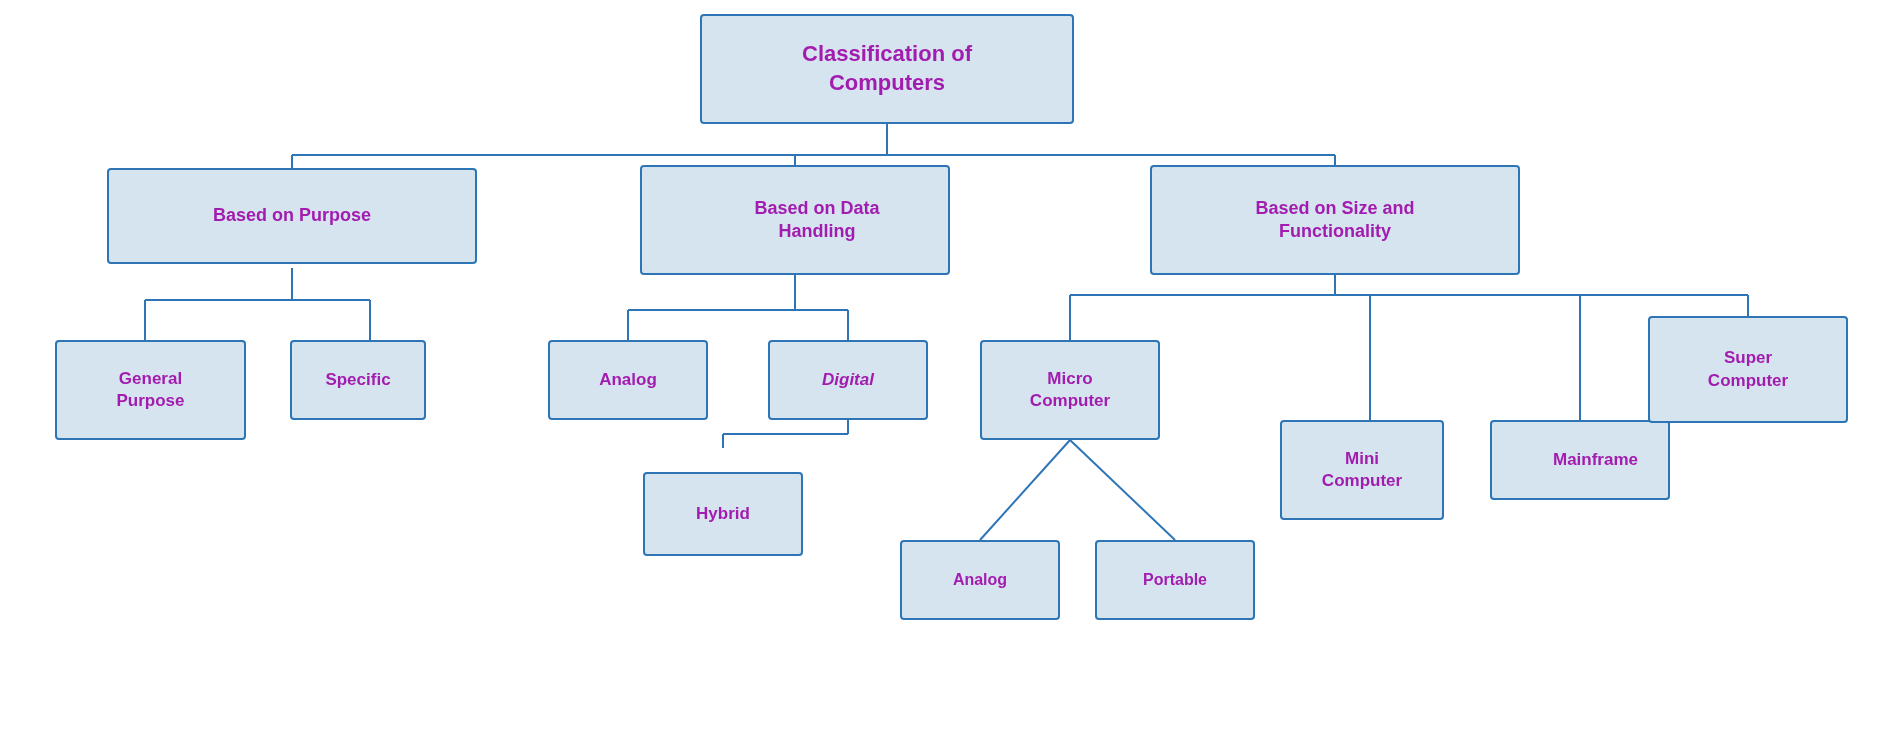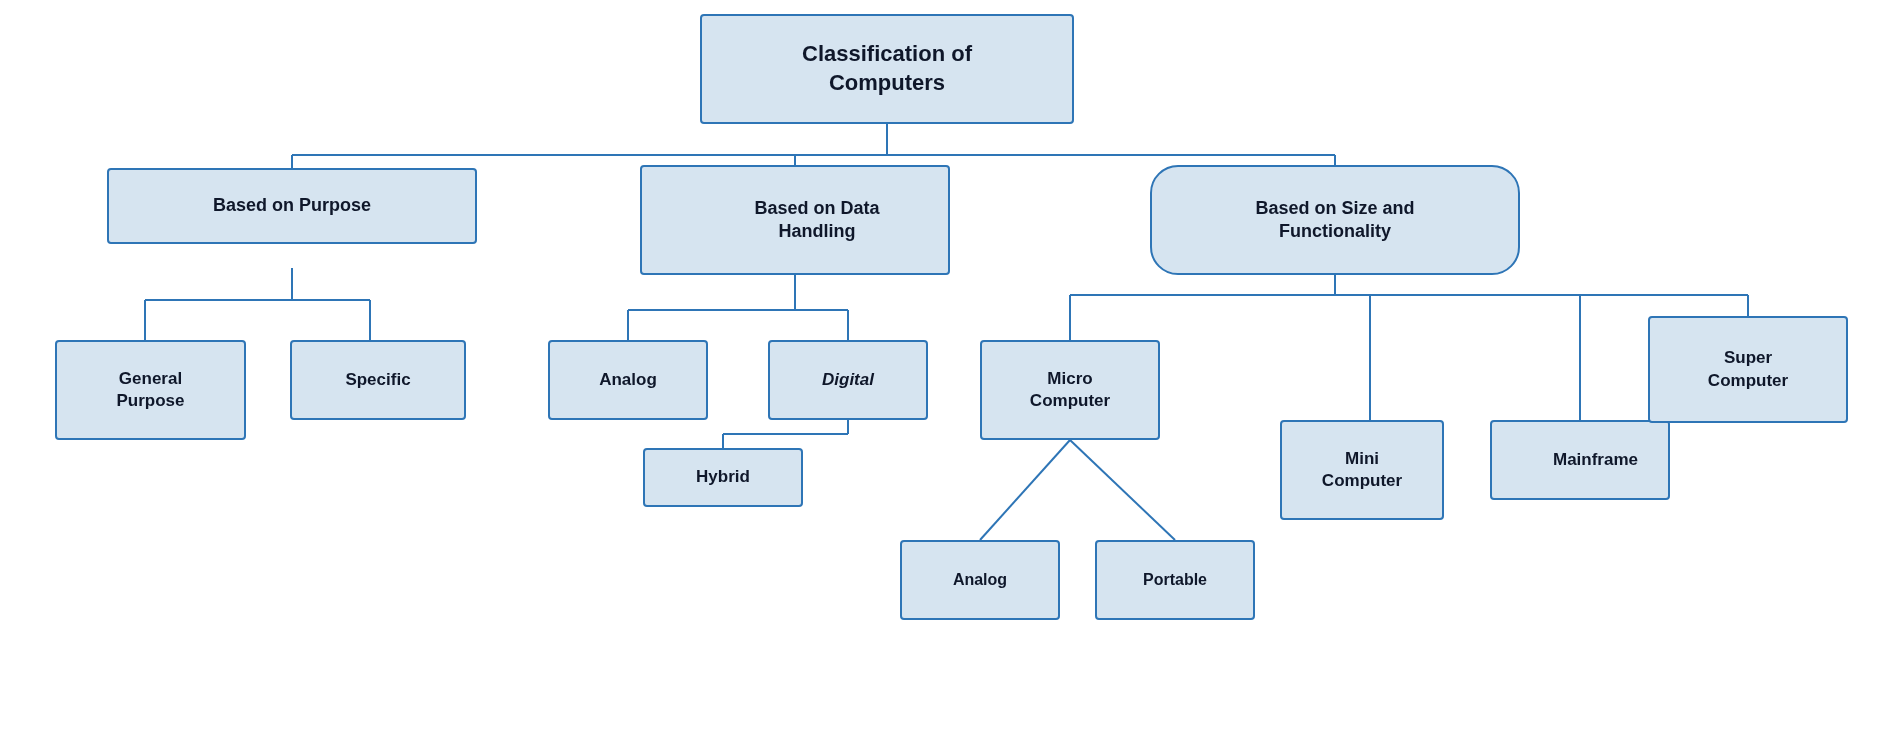--- a/index.html
+++ b/index.html
@@ -20,21 +20,21 @@
     }
     .node {
       position: absolute;
       background: #d6e4f0;
       border: 2px solid #2e75b6;
       border-radius: 4px;
       display: flex;
       align-items: center;
       justify-content: center;
       text-align: center;
-      color: #0f172a;
+      color: #a21caf;
       font-weight: bold;
       line-height: 1.3;
     }
     .node-root {
       font-size: 22px;
     }
     .node-level1 {
       font-size: 18px;
     }
     .node-level2 {
@@ -81,52 +81,52 @@
 
   <line x1="1070" y1="440" x2="980" y2="540" stroke="#2e75b6" stroke-width="2"></line>
   <line x1="1070" y1="440" x2="1175" y2="540" stroke="#2e75b6" stroke-width="2"></line>
 </svg>
 
 <div class="node node-root" style="left:700px; top:14px; width:374px; height:110px; font-size:22px;">
   <span style="white-space:pre-line;">Classification of
 Computers</span>
 </div>
 
-<div class="node node-level1" style="left:107px; top:168px; width:370px; height:76px;">
+<div class="node node-level1" style="left:107px; top:168px; width:370px; height:96px;">
   <span style="white-space:pre-line;">Based on Purpose</span>
 </div>
 
 <div class="node node-level1" style="left:640px; top:165px; width:310px; height:110px;padding-left:44px;">
   <span style="white-space:pre-line;">Based on Data
 Handling</span>
 </div>
 
-<div class="node node-level1" style="left:1150px; top:165px; width:370px; height:110px;border-radius:28px;">
+<div class="node node-level1" style="left:1150px; top:165px; width:370px; height:110px;">
   <span style="white-space:pre-line;">Based on Size and
 Functionality</span>
 </div>
 
 <div class="node node-level2" style="left:55px; top:340px; width:191px; height:100px;">
   <span style="white-space:pre-line;">General
 Purpose</span>
 </div>
 
-<div class="node node-level2" style="left:290px; top:340px; width:176px; height:80px;">
+<div class="node node-level2" style="left:290px; top:340px; width:136px; height:80px;">
   <span style="white-space:pre-line;">Specific</span>
 </div>
 
 <div class="node node-level2" style="left:548px; top:340px; width:160px; height:80px;">
   <span style="white-space:pre-line;">Analog</span>
 </div>
 
 <div class="node node-level2" style="left:768px; top:340px; width:160px; height:80px;font-style:italic;">
   <span style="white-space:pre-line;">Digital</span>
 </div>
 
-<div class="node node-level2" style="left:643px; top:448px; width:160px; height:59px;">
+<div class="node node-level2" style="left:643px; top:472px; width:160px; height:84px;">
   <span style="white-space:pre-line;">Hybrid</span>
 </div>
 
 <div class="node node-level2" style="left:980px; top:340px; width:180px; height:100px;">
   <span style="white-space:pre-line;">Micro
 Computer</span>
 </div>
 
 <div class="node node-level2" style="left:1280px; top:420px; width:164px; height:100px;">
   <span style="white-space:pre-line;">Mini

